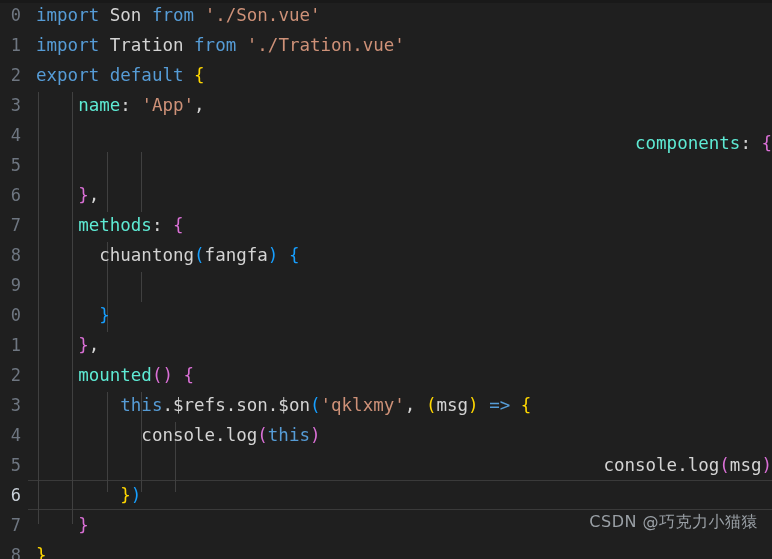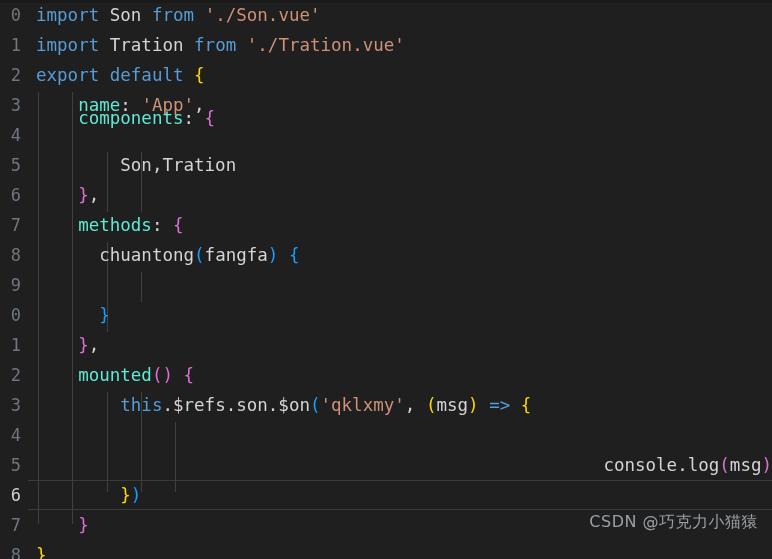--- a/index.html
+++ b/index.html
@@ -156,39 +156,39 @@
   <div class="code">
 
     <div class="line" style="top:0px;"><span class="txt"><span class="kw">import</span><span class="id"> </span><span class="id">Son</span><span class="id"> </span><span class="kw">from</span><span class="id"> </span><span class="str">'./Son.vue'</span></span></div>
 
     <div class="line" style="top:30px;"><span class="txt"><span class="kw">import</span><span class="id"> </span><span class="id">Tration</span><span class="id"> </span><span class="kw">from</span><span class="id"> </span><span class="str">'./Tration.vue'</span></span></div>
 
     <div class="line" style="top:60px;"><span class="txt"><span class="kw">export</span><span class="id"> </span><span class="kw">default</span><span class="id"> </span><span class="b1">{</span></span></div>
 
     <div class="line" style="top:90px;"><span class="txt">    <span class="prop">name</span><span class="punc">: </span><span class="str">'App'</span><span class="punc">,</span></span></div>
 
-    <div class="line" style="top:103px;"><span class="txt">    <span class="prop">components</span><span class="punc">: </span><span class="b2">{</span></span></div>
-
-    <div class="line" style="top:150px;"><span class="txt">        <span class="id">Son,Tration</span></span></div>
+    <div class="line" style="top:128px;text-align:right;"><span class="txt">    <span class="prop">components</span><span class="punc">: </span><span class="b2">{</span></span></div>
+
 
     <div class="line" style="top:180px;"><span class="txt">    <span class="b2">}</span><span class="punc">,</span></span></div>
 
     <div class="line" style="top:210px;"><span class="txt">    <span class="prop">methods</span><span class="punc">: </span><span class="b2">{</span></span></div>
 
     <div class="line" style="top:240px;"><span class="txt">      <span class="id">chuantong</span><span class="b3">(</span><span class="id">fangfa</span><span class="b3">)</span><span class="punc"> </span><span class="b3">{</span></span></div>
 
 
     <div class="line" style="top:300px;"><span class="txt">      <span class="b3">}</span></span></div>
 
     <div class="line" style="top:330px;"><span class="txt">    <span class="b2">}</span><span class="punc">,</span></span></div>
 
     <div class="line" style="top:360px;"><span class="txt">    <span class="prop">mounted</span><span class="b2">(</span><span class="b2">)</span><span class="punc"> </span><span class="b2">{</span></span></div>
 
     <div class="line" style="top:390px;"><span class="txt">        <span class="kw">this</span><span class="id">.$refs.son.$on</span><span class="b3">(</span><span class="str">'qklxmy'</span><span class="punc">, </span><span class="b1">(</span><span class="id">msg</span><span class="b1">)</span><span class="punc"> </span><span class="arrow">=&gt;</span><span class="punc"> </span><span class="b1">{</span></span></div>
 
+    <div class="line" style="top:420px;"><span class="txt">          <span class="id">console.log</span><span class="b2">(</span><span class="kw">this</span><span class="b2">)</span></span></div>
 
     <div class="line" style="top:450px;text-align:right;"><span class="txt">          <span class="id">console.log</span><span class="b2">(</span><span class="id">msg</span><span class="b2">)</span></span></div>
 
     <div class="line" style="top:480px;"><span class="txt">        <span class="b1">}</span><span class="b3">)</span></span></div>
 
     <div class="line" style="top:510px;"><span class="txt">    <span class="b2">}</span></span></div>
 
     <div class="line" style="top:540px;"><span class="txt"><span class="b1">}</span></span></div>
 
   </div>

